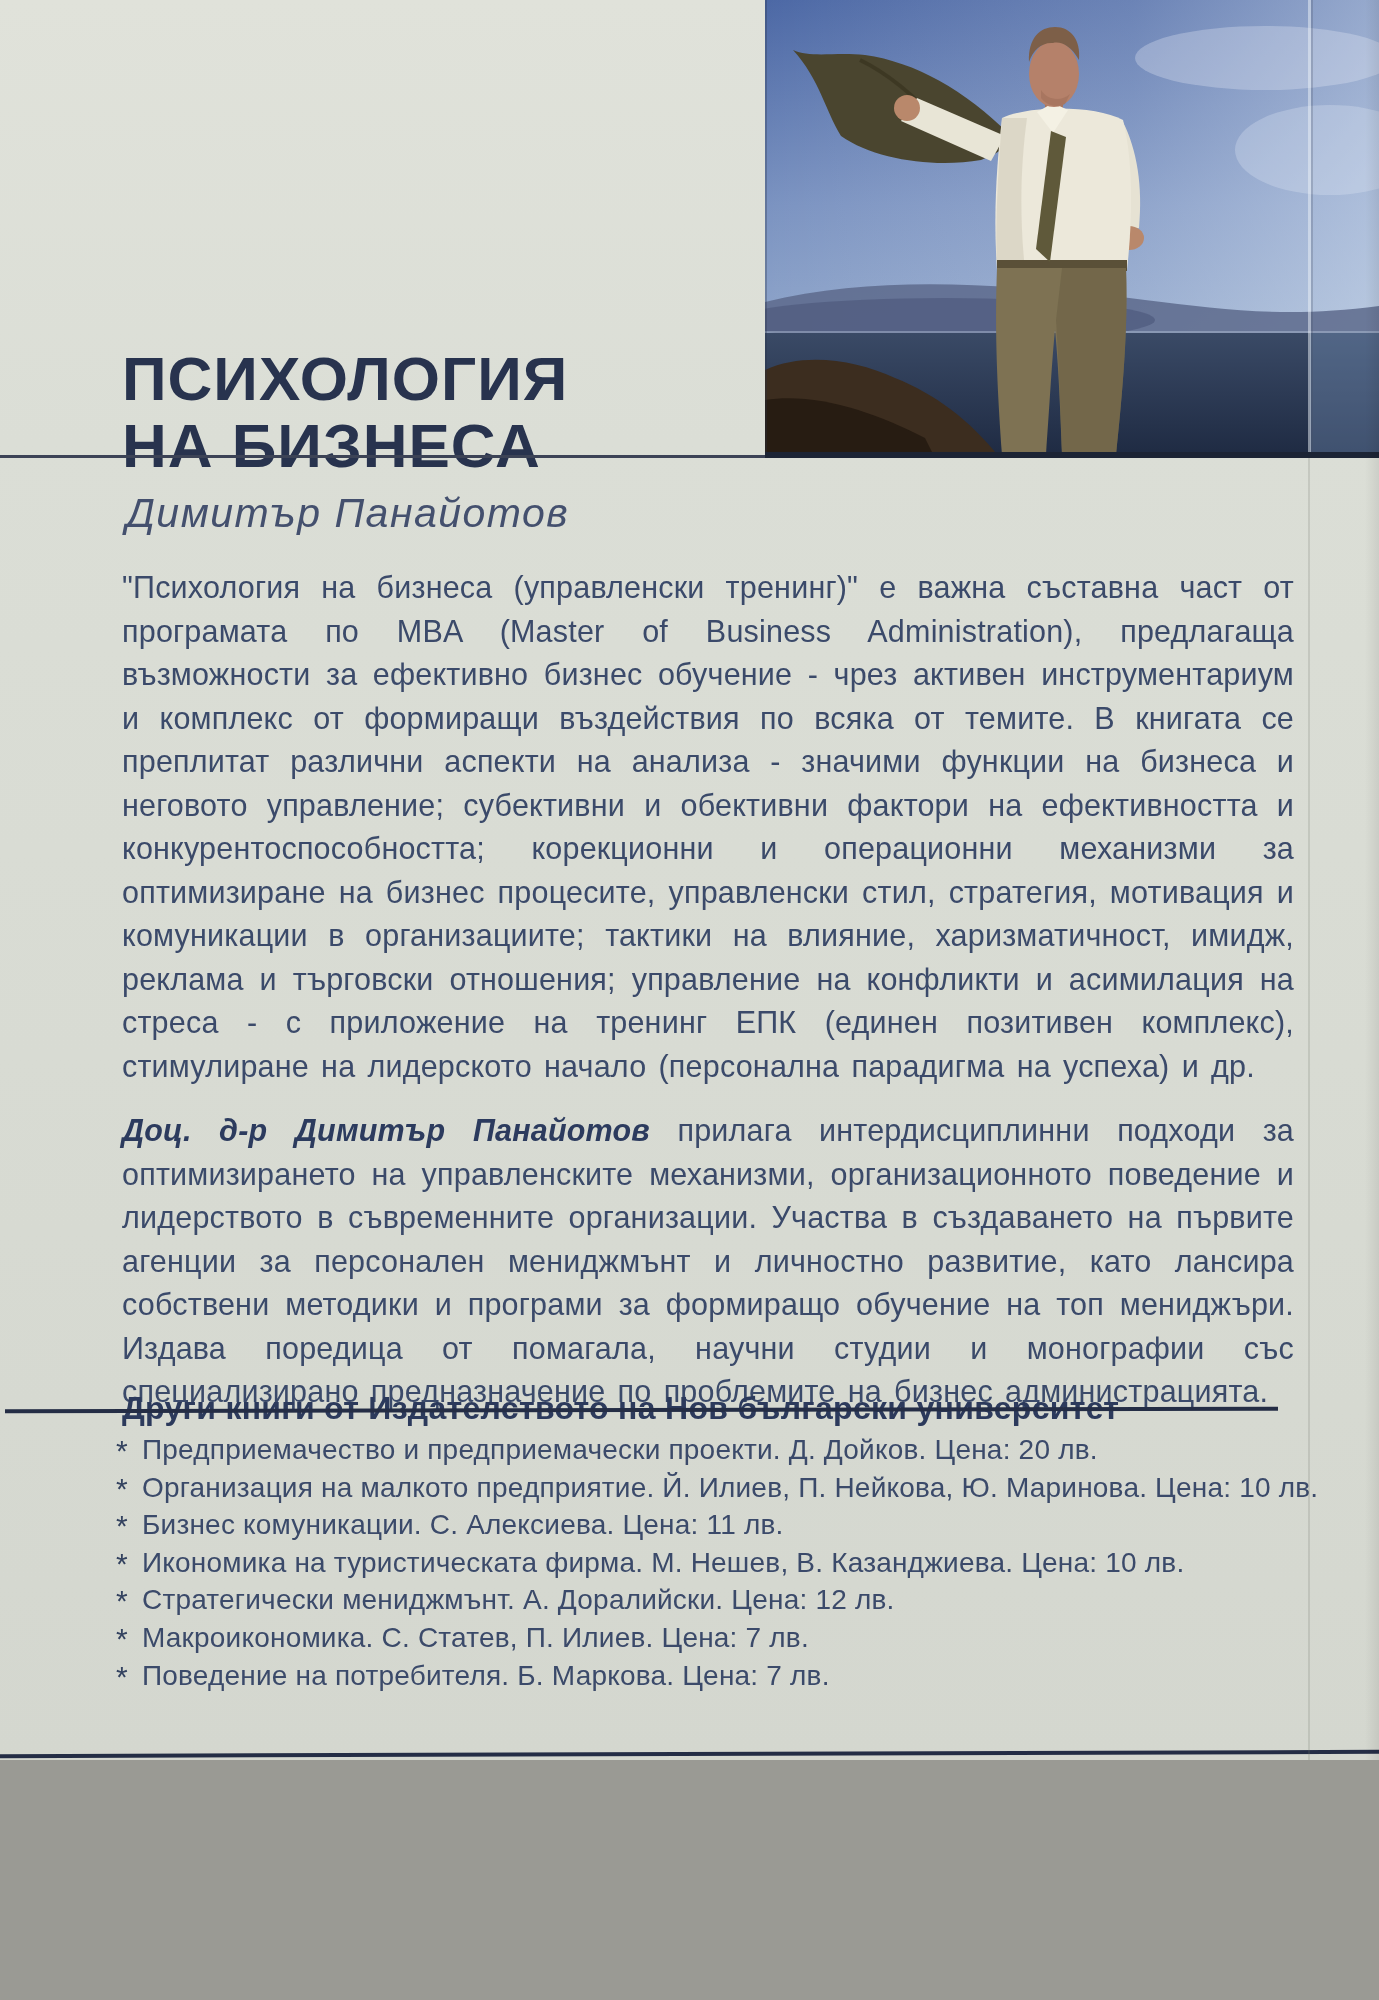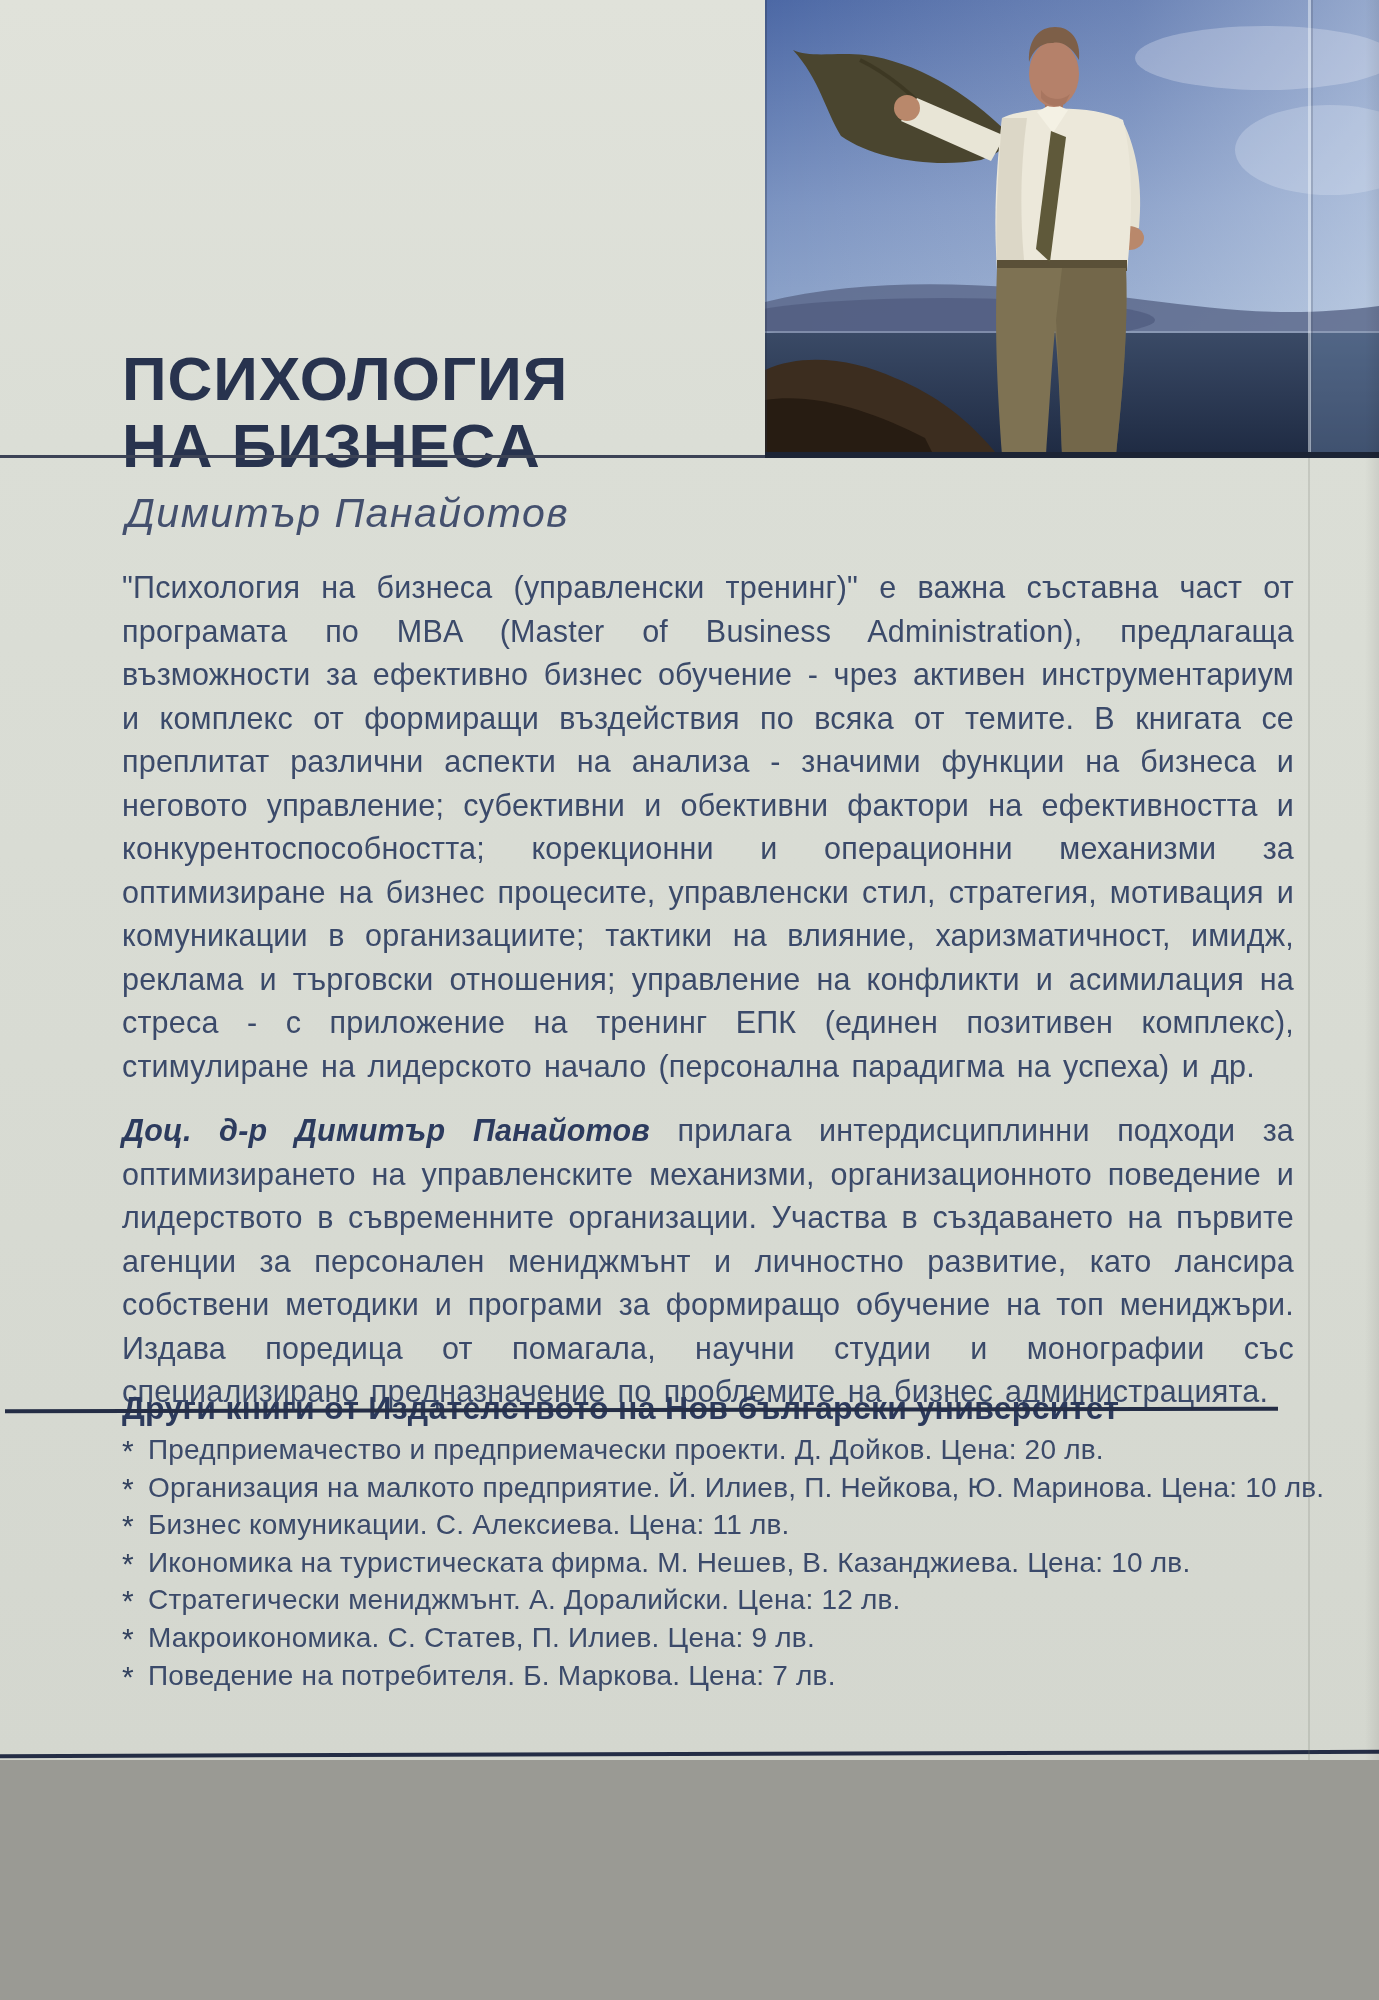--- a/index.html
+++ b/index.html
@@ -32,21 +32,21 @@
   .description b{font-weight:700;color:#2c3b5e;font-style:italic;}
   
   .books-heading{
     position:absolute;left:122px;top:1363px;
     font-size:32px;font-weight:700;letter-spacing:0.3px;color:#2c3a5c;
   }
   .rule{position:absolute;background:#242d45;}
   .rule-top{left:5px;top:1408px;width:1273px;height:4px;transform:rotate(-0.12deg);}
   .rule-bottom{left:0;top:1752px;width:1379px;height:4px;transform:rotate(-0.18deg);}
   .book-list{
-    position:absolute;left:122px;top:1431px;width:1240px;
+    position:absolute;left:116px;top:1431px;width:1240px;
     list-style:none;margin:0;padding:0;
     font-size:28px;line-height:36.6px;color:#3b4a6a;letter-spacing:0.2px;
   }
   .book-list li{white-space:nowrap;}
   .book-list .bullet{
     display:inline-block;width:26px;font-size:30px;color:#33425f;
     transform:translateY(2px);
   }
   
   .isbn{
@@ -183,21 +183,21 @@
 
   <h2 class="books-heading">Други книги от Издателството на Нов български университет</h2>
   <div class="rule rule-top"></div>
 
   <ul class="book-list">
     <li><span class="bullet">*</span><span>Предприемачество и предприемачески проекти. Д. Дойков. Цена: 20 лв.</span></li>
     <li><span class="bullet">*</span><span>Организация на малкото предприятие. Й. Илиев, П. Нейкова, Ю. Маринова. Цена: 10 лв.</span></li>
     <li><span class="bullet">*</span><span>Бизнес комуникации. С. Алексиева. Цена: 11 лв.</span></li>
     <li><span class="bullet">*</span><span>Икономика на туристическата фирма. М. Нешев, В. Казанджиева. Цена: 10 лв.</span></li>
     <li><span class="bullet">*</span><span>Стратегически мениджмънт. А. Доралийски. Цена: 12 лв.</span></li>
-    <li><span class="bullet">*</span><span>Макроикономика. С. Статев, П. Илиев. Цена: 9 лв.</span></li>
+    <li><span class="bullet">*</span><span>Макроикономика. С. Статев, П. Илиев. Цена: 7 лв.</span></li>
     <li><span class="bullet">*</span><span>Поведение на потребителя. Б. Маркова. Цена: 7 лв.</span></li>
   </ul>
 
   <div class="rule rule-bottom"></div>
 
   <div class="isbn">954-535-058-x</div>
   <div class="website">www.nbu.bg</div>
   <div class="price-label">Цена:</div>
 
   <div class="sticker">

